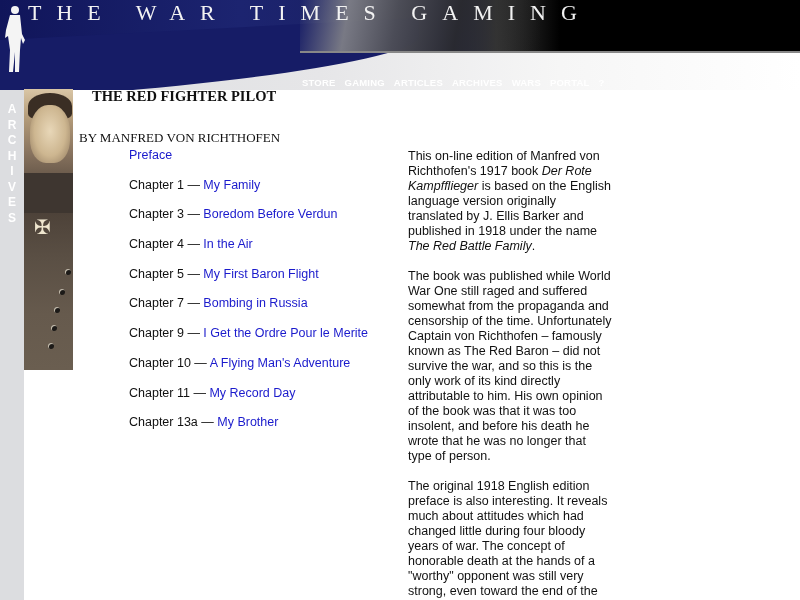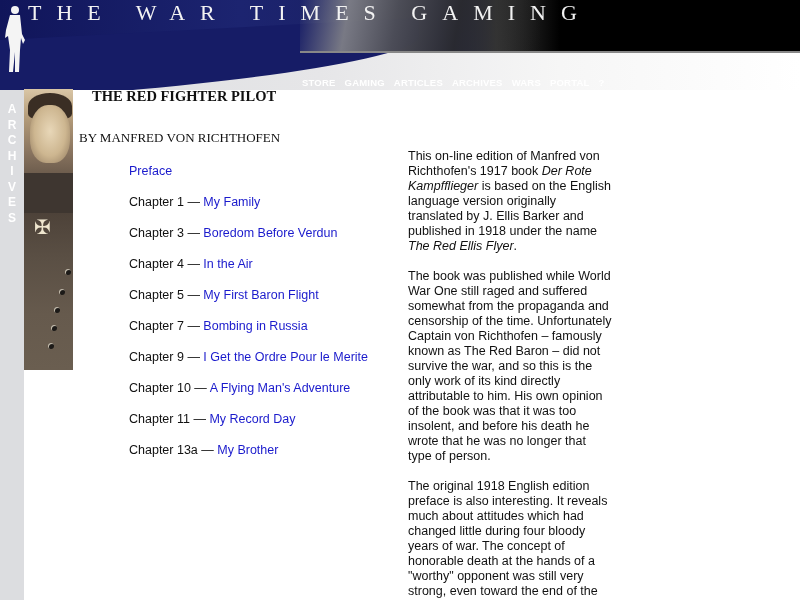--- a/index.html
+++ b/index.html
@@ -88,21 +88,21 @@
   }
   .book-author {
     position: absolute; left: 79px; top: 105px;
     font-family: "Liberation Serif", serif; font-size: 13px; color: #111; margin-top: 25px;
   }
   
   .toc {
     position: absolute; left: 129px; top: 148px; width: 255px;
     font-size: 12.5px; color: #111; line-height: 15px;
   }
-  .toc-item { margin-bottom: 14.7px; margin-top: 16px; }
+  .toc-item { margin-bottom: 14.7px; }
   .toc a { color: #1a1acc; text-decoration: none; }
   
   .intro {
     position: absolute; left: 408px; top: 149px; width: 204px;
     font-size: 12.5px; color: #111; line-height: 15px;
   }
   .intro p { margin: 0 0 15px 0; }
 </style>
 </head>
 <body>
@@ -165,16 +165,16 @@
   <div class="toc-item"><span>Chapter 4</span><span> — </span><a href="#">In the Air</a></div>
   <div class="toc-item"><span>Chapter 5</span><span> — </span><a href="#">My First Baron Flight</a></div>
   <div class="toc-item"><span>Chapter 7</span><span> — </span><a href="#">Bombing in Russia</a></div>
   <div class="toc-item"><span>Chapter 9</span><span> — </span><a href="#">I Get the Ordre Pour le Merite</a></div>
   <div class="toc-item"><span>Chapter 10</span><span> — </span><a href="#">A Flying Man's Adventure</a></div>
   <div class="toc-item"><span>Chapter 11</span><span> — </span><a href="#">My Record Day</a></div>
   <div class="toc-item"><span>Chapter 13a</span><span> — </span><a href="#">My Brother</a></div>
 </div>
 
 <div class="intro">
-  <p><span>This on-line edition of Manfred von Richthofen's 1917 book </span><i>Der Rote Kampfflieger</i><span> is based on the English language version originally translated by J. Ellis Barker and published in 1918 under the name </span><i>The Red Ellis Flyer</i><span>.</span></p>
+  <p><span>This on-line edition of Manfred von Richthofen's 1917 book </span><i>Der Rote Kampfflieger</i><span> is based on the English language version originally translated by J. Ellis Barker and published in 1918 under the name </span><i>The Red Battle Family</i><span>.</span></p>
   <p>The book was published while World War One still raged and suffered somewhat from the propaganda and censorship of the time. Unfortunately Captain von Richthofen – famously known as The Red Baron – did not survive the war, and so this is the only work of its kind directly attributable to him. His own opinion of the book was that it was too insolent, and before his death he wrote that he was no longer that type of person.</p>
   <p>The original 1918 English edition preface is also interesting. It reveals much about attitudes which had changed little during four bloody years of war. The concept of honorable death at the hands of a "worthy" opponent was still very strong, even toward the end of the</p>
 </div>
 
 </body></html>

